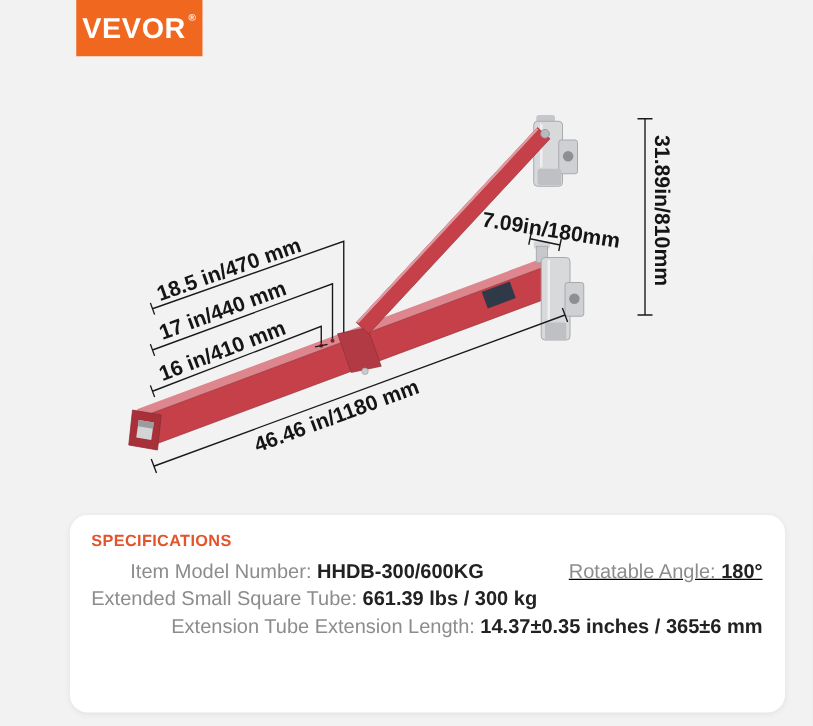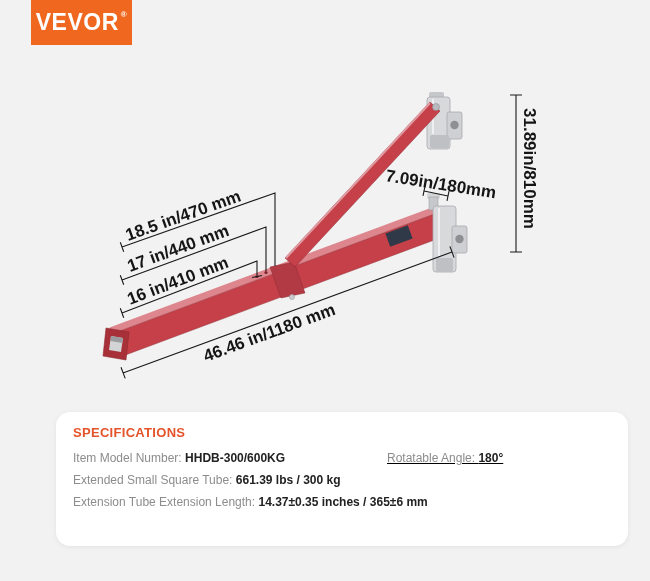--- a/index.html
+++ b/index.html
@@ -1,38 +1,38 @@
 <!DOCTYPE html>
 <html><head>
 <meta charset="utf-8">
 <style>
   html,body { margin:0; padding:0; background:#e9e9e9; }
   .stage {
     position:relative; width:650px; height:581px; overflow:hidden;
     background:#f2f2f2; font-family:"Liberation Sans",sans-serif;
   }
   .logo {
-    position:absolute; left:31px; top:0; width:101px; height:45px;
+    position:absolute; left:61px; top:0; width:101px; height:45px;
     background:#F0681F; color:#ffffff; display:flex; align-items:center; justify-content:center;
     font-weight:bold; font-size:23px; letter-spacing:.5px;
   }
   .logo .reg { font-size:8px; vertical-align:top; margin-left:2px; position:relative; top:-8px; font-weight:bold; }
   svg.diagram { position:absolute; left:0; top:0; }
   .dim-text { font-family:"Liberation Sans",sans-serif; font-weight:bold; font-size:17px; fill:#151515; }
   .dim-line { stroke:#1a1a1a; stroke-width:1.1; fill:none; }
   .spec-card {
-    position:absolute; left:56px; top:412px; width:572px; height:134px;
+    position:absolute; left:56px; top:412px; width:572px; height:158px;
     background:#ffffff; border-radius:14px; box-shadow:0 1px 5px rgba(0,0,0,.07);
     padding:12px 18px 0 17px; box-sizing:border-box;
   }
   .spec-heading { color:#E5532B; font-weight:bold; font-size:13px; letter-spacing:.3px; margin:1px 0 7px 0; }
   .spec-cols { display:flex; }
   .spec-col-left { width:314px; }
   .spec-col-right { flex:1;text-decoration:underline; }
-  .spec-row { font-size:12px; line-height:22px; white-space:nowrap; color:#8C8C8C; }
+  .spec-row { font-size:16px; line-height:22px; white-space:nowrap; color:#8C8C8C;text-align:right; }
   .spec-row b { color:#222222; font-weight:bold; }
 </style>
 </head>
 <body>
 
 <div class="stage">
 
   <div class="logo">
     <span>VEVOR</span>
       <span class="reg">®</span>

